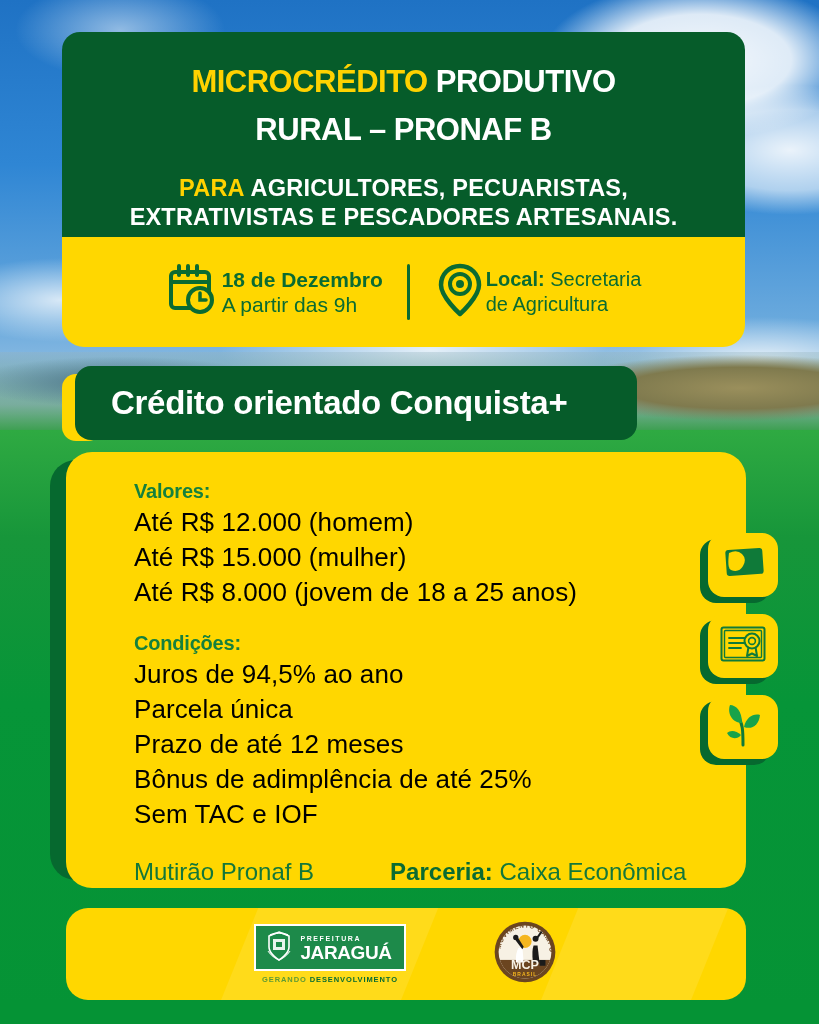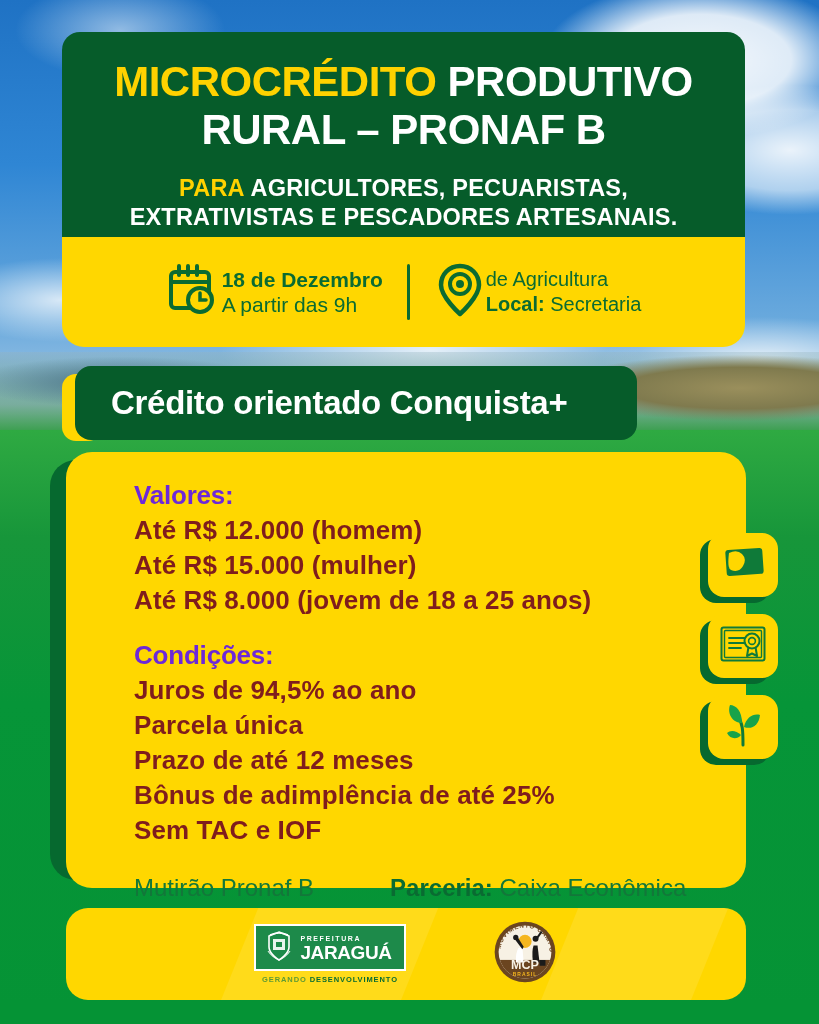--- a/index.html
+++ b/index.html
@@ -56,21 +56,21 @@
     left: 62px; top: 32px;
     width: 683px; height: 205px;
     background: #065c2a;
     border-radius: 18px 18px 0 0;
     padding: 26px 26px 0 26px;
     text-align: center;
   }
   .title {
     color: #ffffff;
     font-weight: 900;
-    font-size: 42px;
+    font-size: 31px;
     line-height: 48px;
     letter-spacing: -0.5px;
   }
   .title .hl { color: #ffd200; }
   .subtitle {
     margin-top: 20px;
     color: #ffffff;
     font-weight: 700;
     font-size: 23.5px;
     line-height: 29px;
@@ -143,30 +143,30 @@
   }
   .main-card {
     position: absolute;
     left: 66px; top: 452px;
     width: 680px; height: 436px;
     background: #ffd700;
     border-radius: 26px;
     padding: 28px 34px 0 68px;
   }
   .sec-head {
-    color: #6d28d9;
-    font-size: 26px;
+    color: #15803d;
+    font-size: 20px;
     font-weight: 900;
     letter-spacing: -0.2px;
     margin-bottom: 2px;
   }
   .sec-line {
-    color: #7f1d1d;
+    color: #000000;
     font-size: 26px;
-    font-weight: 700;
+    font-weight: 400;
     line-height: 35px;
     letter-spacing: 0.1px;
   }
   .sec-gap { height: 22px; }
   .footer-line {
     display: flex;
     align-items: baseline;
     gap: 76px;
     margin-top: 26px;
     color: #13773a;
@@ -307,22 +307,22 @@
 
     <div class="info-block">
       <span class="icon-sq">
         <svg width="52" height="56" viewBox="0 0 52 56" aria-hidden="true">
           <path d="M26 4 C15 4 7 12.4 7 23 C7 35 26 52 26 52 C26 52 45 35 45 23 C45 12.4 37 4 26 4 Z" fill="none" stroke="#0a6b32" stroke-width="4.5" stroke-linejoin="round"></path>
           <circle cx="26" cy="22" r="10" fill="none" stroke="#0a6b32" stroke-width="4"></circle>
           <circle cx="26" cy="22" r="4" fill="#0a6b32"></circle>
         </svg>
       </span>
       <span class="info-text">
+        <span class="l1b"><b>Local:</b><span> Secretaria</span></span>
         <span class="l1b">de Agricultura</span>
-        <span class="l1b"><b>Local:</b><span> Secretaria</span></span>
       </span>
     </div>
 
   </div>
 
   <div class="banner-accent"></div>
   <div class="banner">
     <span class="banner-text">Crédito orientado Conquista+</span>
   </div>
 

